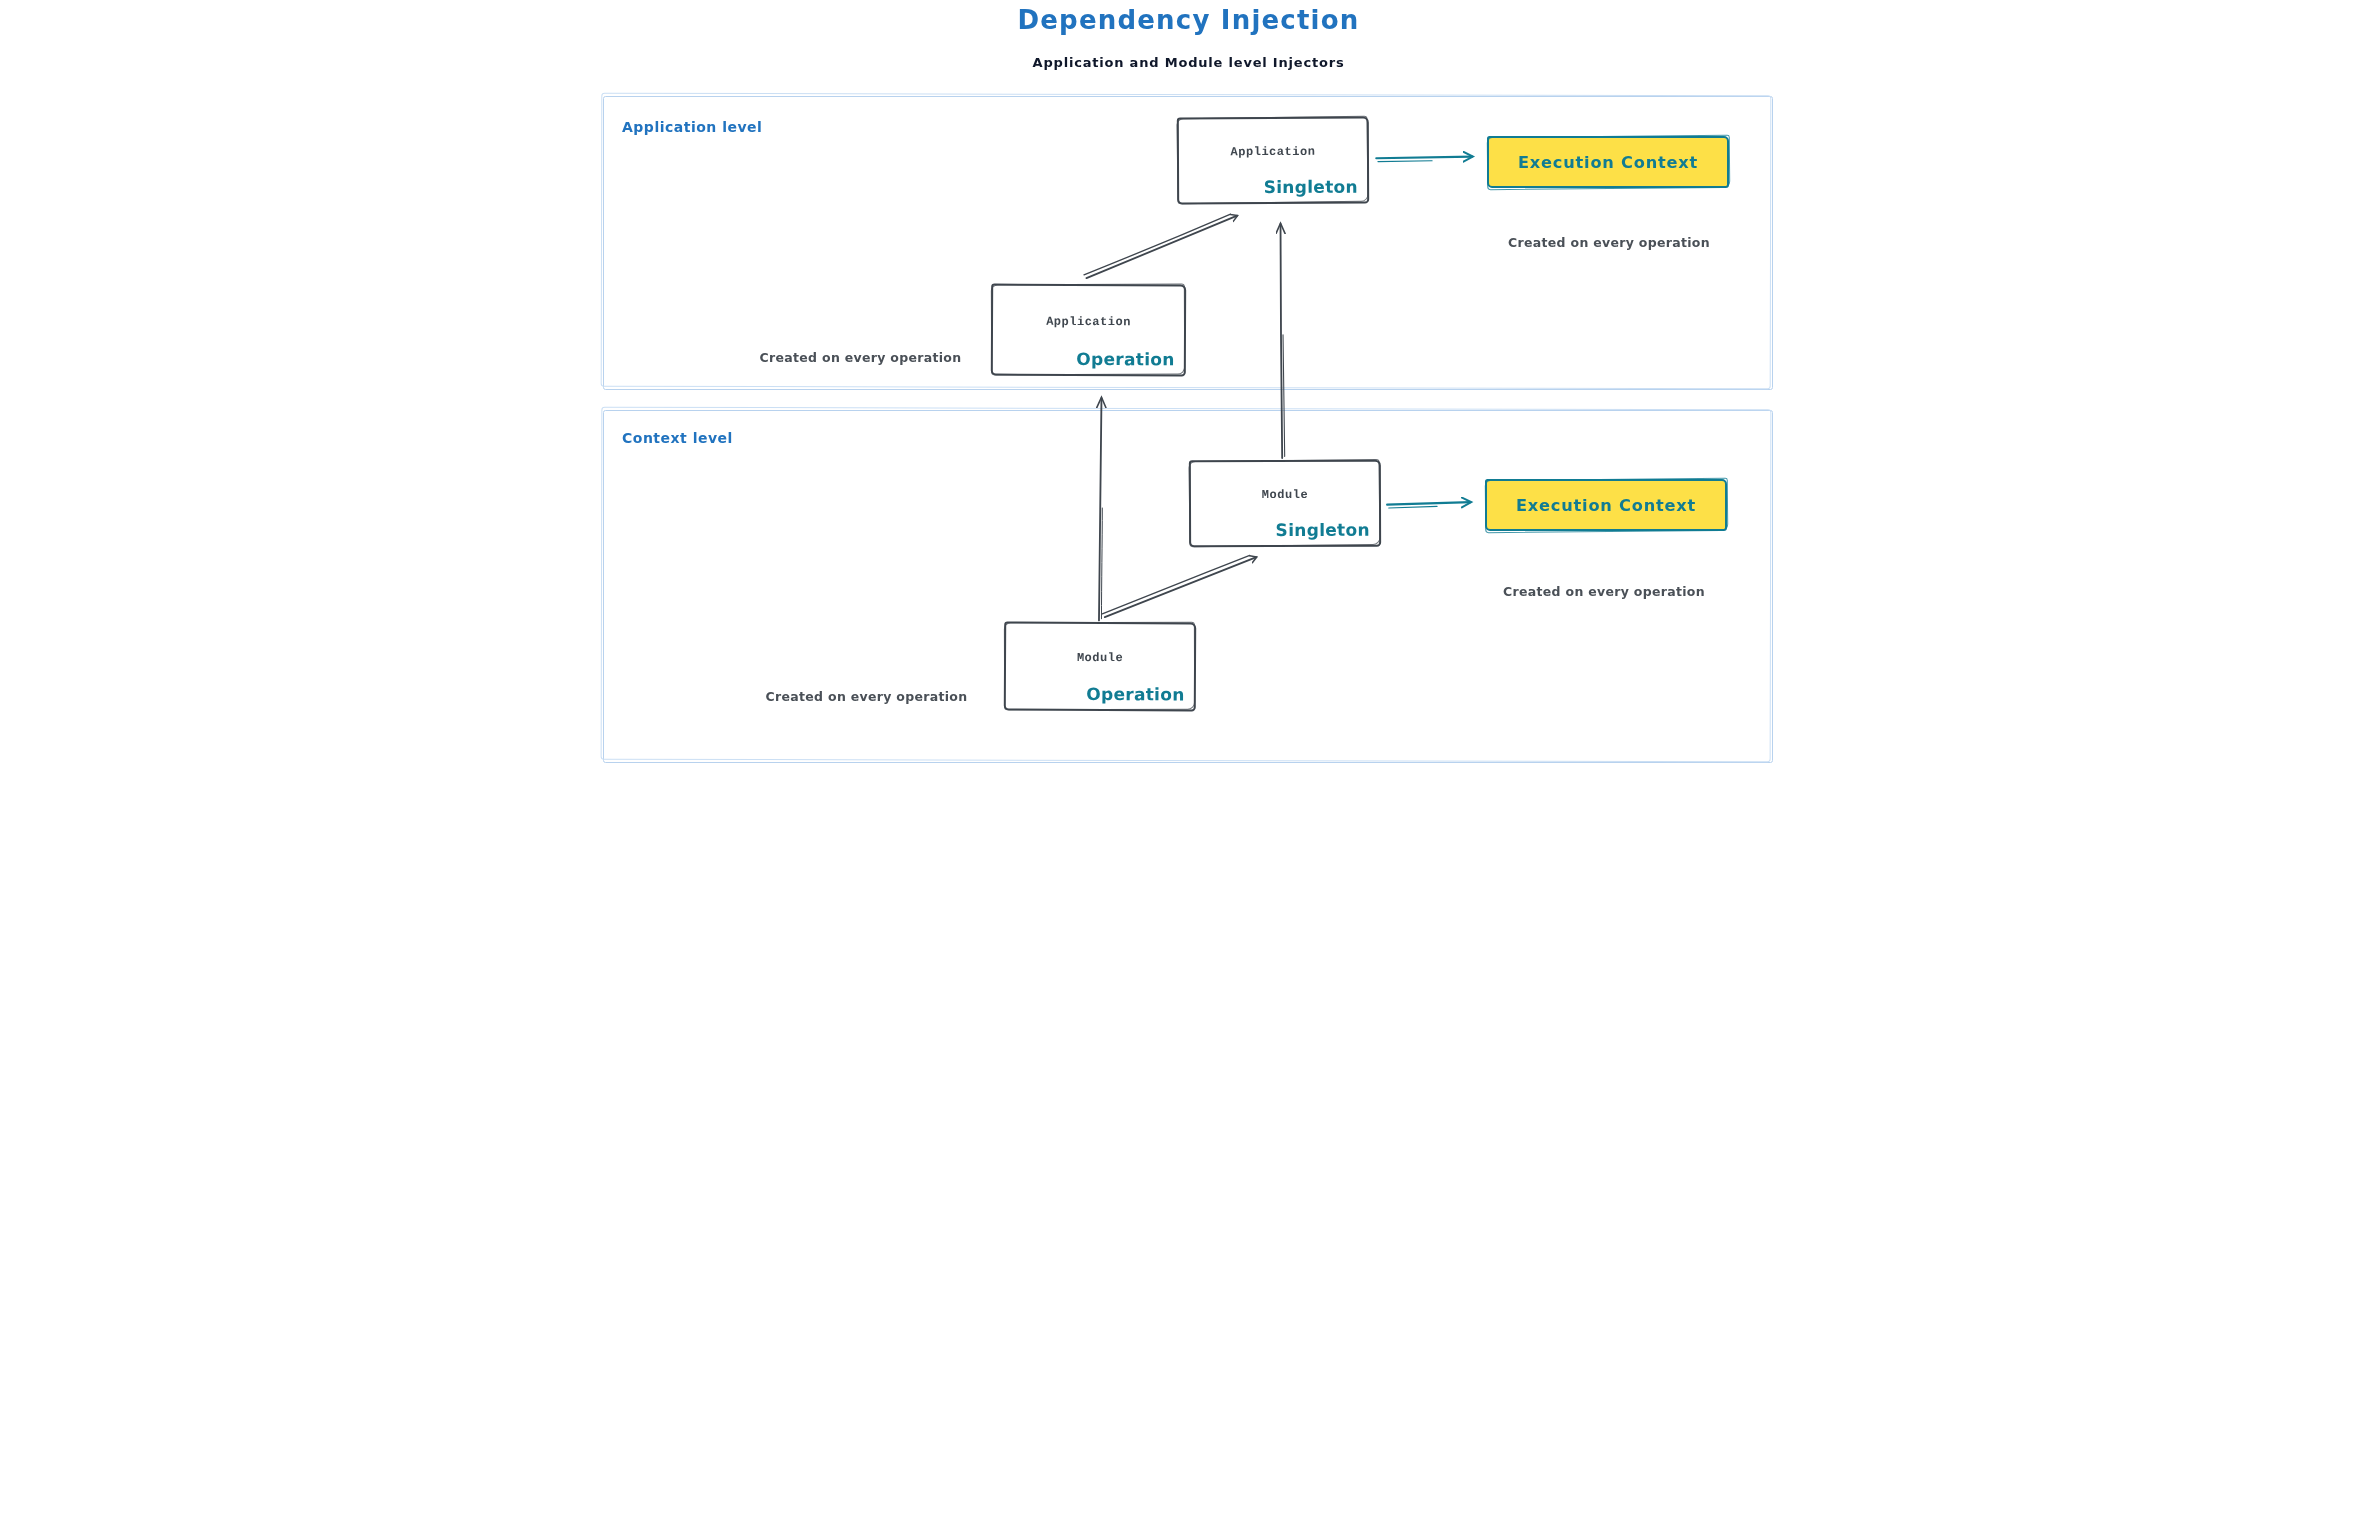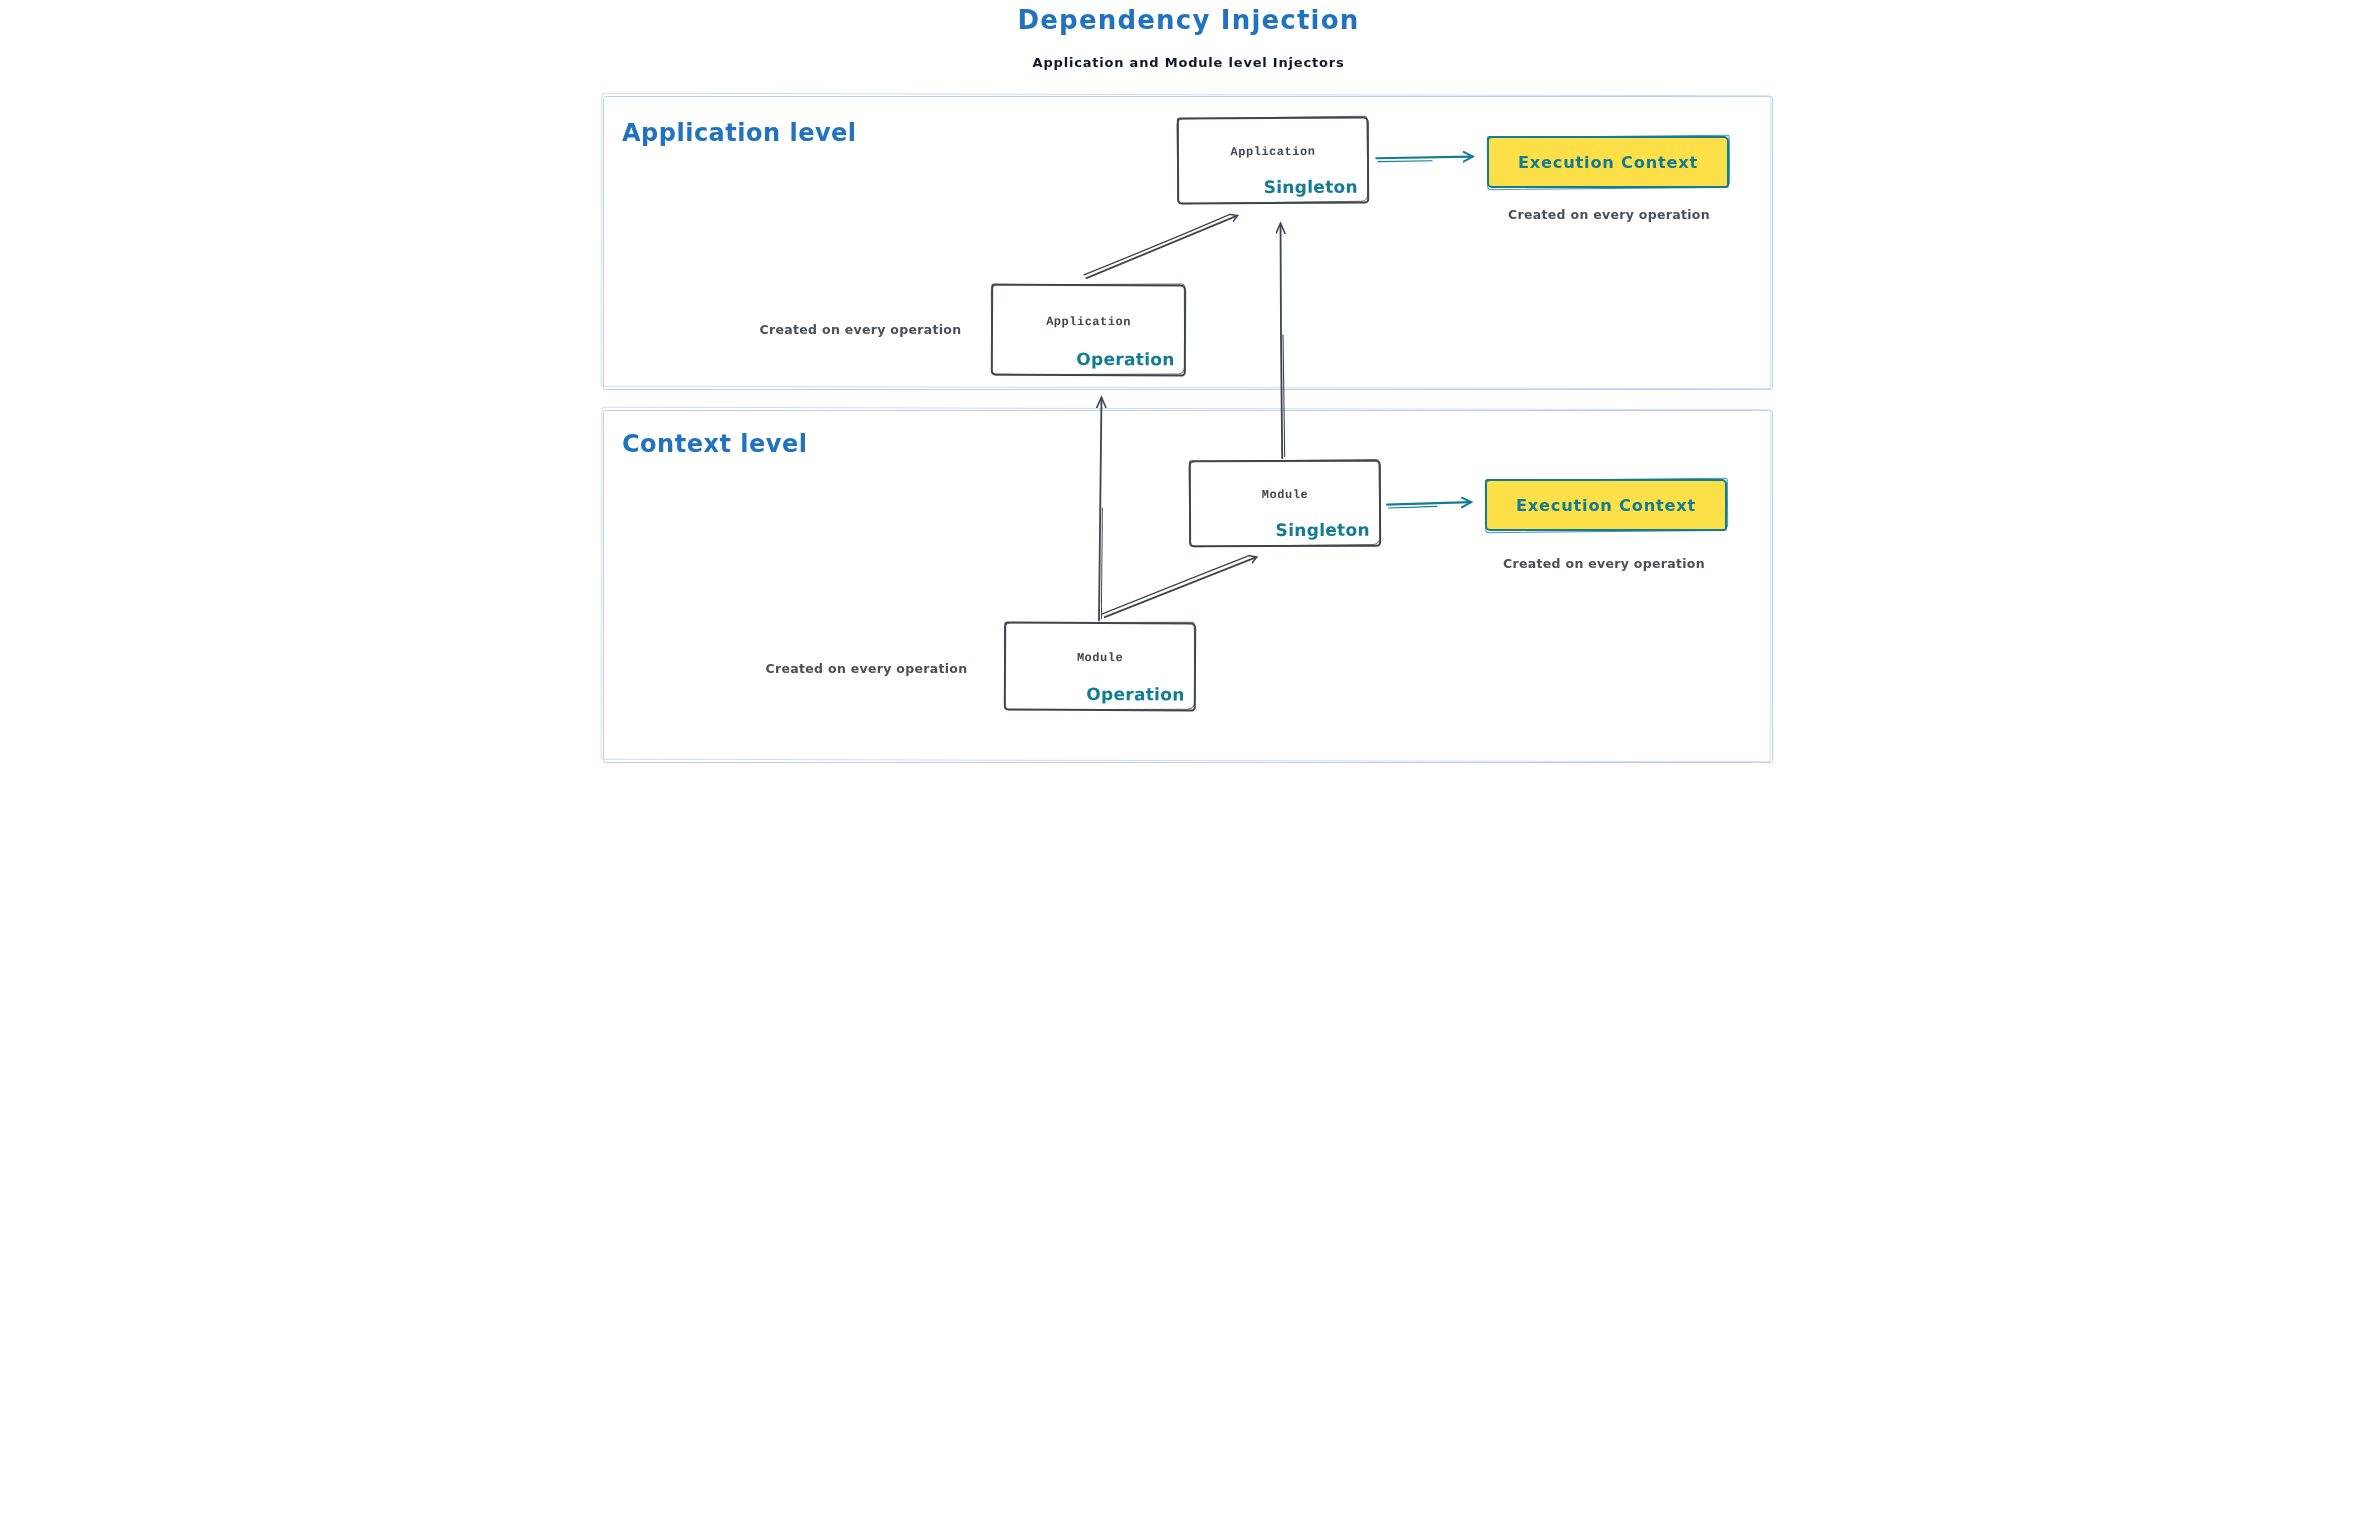--- a/index.html
+++ b/index.html
@@ -39,21 +39,21 @@
   }
   .frame::before{
     content:"";position:absolute;inset:-3.3px 1.7px 1.7px -3.3px;
     border:0.8px solid #cbdff4;border-radius:3.3px;
     transform:rotate(.12deg);pointer-events:none;
   }
   .frame-app{left:9.2px;top:96px;width:1170px;height:294px;}
   .frame-mod{left:9.2px;top:410px;width:1170px;height:353px;}
   .level-label{
     position:absolute;
-    font-size:24px;font-weight:700;color:var(--blue);
+    font-size:14px;font-weight:700;color:var(--blue);
     letter-spacing:0.5px;white-space:nowrap;
   }
   .lbl-app{left:28px;top:119px;}
   .lbl-mod{left:28px;top:430px;}
   
   .node{
     position:absolute;
     border:2.2px solid var(--ink);
     border-radius:3.3px 5.8px 4.2px 5px;
     background:#fff;
@@ -97,21 +97,21 @@
   .ecbox .ec-label{
     font-size:16.2px;font-weight:600;color:var(--teal);
     letter-spacing:0.8px;white-space:nowrap;
   }
   .ec-app{left:893px;top:136px;width:242px;height:52px;}
   .ec-mod{left:891px;top:479px;width:242px;height:52px;}
   
   .caption{
     position:absolute;
     font-size:12.5px;font-weight:600;color:#4a5057;
-    letter-spacing:0.3px;text-align:center;white-space:nowrap;
+    letter-spacing:0.3px;text-align:center;white-space:nowrap;margin-top:28px;
   }
   .cap-app-ec{left:890px;top:207px;width:250px;}
   .cap-app-op{left:133px;top:322px;width:267px;}
   .cap-mod-ec{left:885px;top:556px;width:250px;}
   .cap-mod-op{left:139px;top:661px;width:267px;}
   
   .arrows{position:absolute;inset:0;width:100%;height:100%;pointer-events:none;}
   .ink-line{stroke:var(--ink);fill:none;stroke-linecap:round;}
   .teal-line{stroke:var(--teal);fill:none;stroke-linecap:round;}
 </style>

